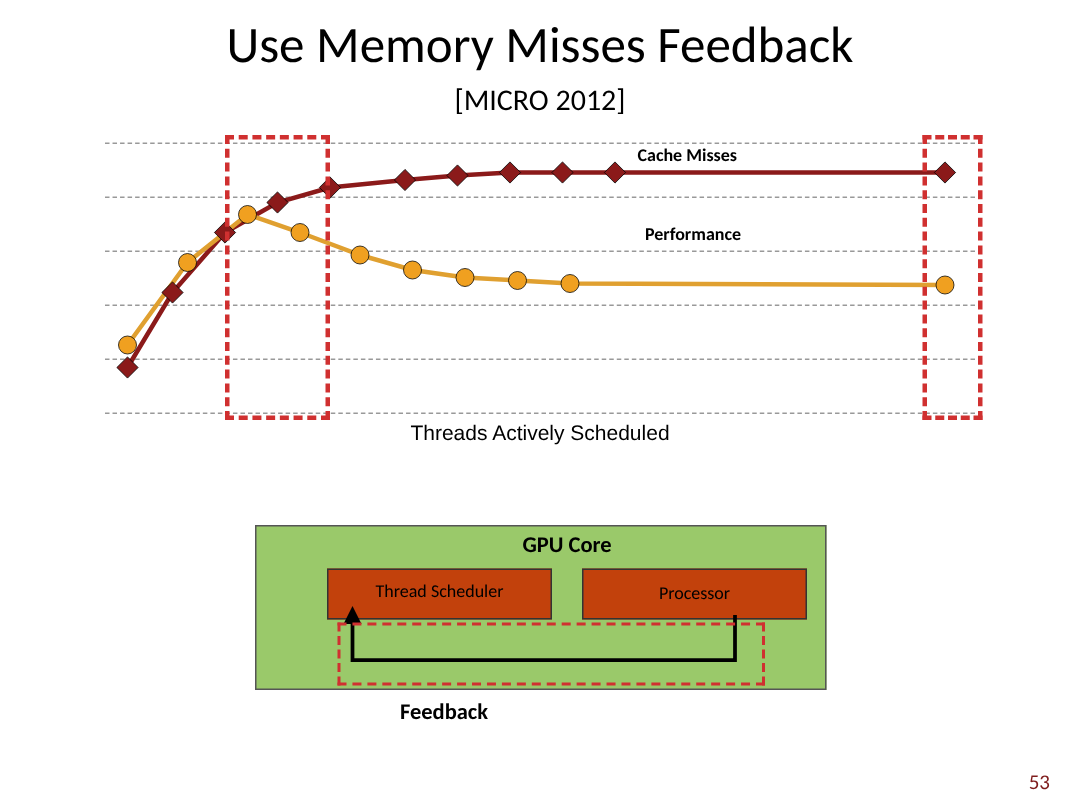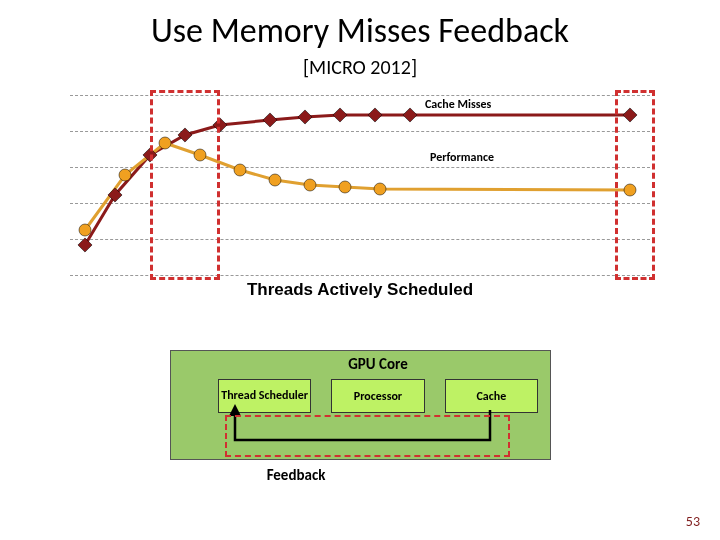--- a/index.html
+++ b/index.html
@@ -3,25 +3,25 @@
 <meta charset="utf-8">
 <style>
   * { margin: 0; padding: 0; box-sizing: border-box; }
   body { width: 720px; height: 540px; font-family: Calibri, Arial, sans-serif; background: #fff; position: relative; }
   .title { font-size: 34px; text-align: center; margin-top: 10px; }
   .subtitle { font-size: 20px; text-align: center; margin-top: 4px; }
   .chart-area { position: absolute; top: 95px; left: 70px; width: 580px; height: 180px; }
   .gridline { position: absolute; left: 0; width: 100%; height: 0; border-top: 1px dashed #999; }
   .chart-label { position: absolute; font-size: 12px; font-weight: bold; }
   .dashed-box { position: absolute; border: 3px dashed #d03030; }
-  .xaxis-label { position: absolute; top: 280px; left: 0; width: 720px; text-align: center; font-size: 17px; font-family: Arial; font-weight: bold; }
+  .xaxis-label { position: absolute; top: 280px; left: 0; width: 720px; text-align: center; font-size: 14px; font-family: Arial; font-weight: normal; }
   .gpu-box { position: absolute; top: 350px; left: 170px; width: 381px; height: 110px; background: #9ac96a; border: 1px solid #555; padding-left: 35px; }
   .gpu-title { text-align: center; font-size: 15px; font-weight: bold; margin-top: 4px; }
   .block-row { display: flex; justify-content: space-between; padding: 6px 12px 0 12px; gap: 20px; }
-  .block { background: #bef264; border: 1px solid #333; font-size: 12px; font-weight: bold; text-align: center; display: flex; align-items: center; justify-content: center; flex-direction: column; height: 34px; flex: 1; }
+  .block { background: #c2410c; border: 1px solid #333; font-size: 12px; font-weight: normal; text-align: center; display: flex; align-items: center; justify-content: center; flex-direction: column; height: 34px; flex: 1; }
   .feedback-label { position: absolute; top: 466px; left: 0; width: 592px; text-align: center; font-size: 15px; font-weight: bold; }
   .feedback-dashbox { position: absolute; top: 415px; left: 225px; width: 285px; height: 42px; border: 2.5px dashed #d03030; }
   .pagenum { position: absolute; bottom: 10px; right: 20px; font-size: 14px; color: #7f1d1d; }
   svg { position: absolute; top: 0; left: 0; }
 </style>
 </head>
 <body>
 
 <div class="title">Use Memory Misses Feedback</div>
 <div class="subtitle">[MICRO 2012]</div>
@@ -79,23 +79,20 @@
 
 <div class="gpu-box">
   <div class="gpu-title">GPU Core</div>
   <div class="block-row">
     <div class="block">
       <span style="line-height:1.1">Thread Scheduler</span>
     </div>
     <div class="block">
       <span>Processor</span>
     </div>
-    <div class="block">
-      <span>Cache</span>
-    </div>
   </div>
 </div>
 
 <svg width="720" height="540" style="pointer-events:none">
   <polyline points="490,410 490,440 235,440 235,413" fill="none" stroke="#000" stroke-width="2.5"></polyline>
   <polygon points="235,404 229,416 241,416" fill="#000"></polygon>
 </svg>
 
 <div class="feedback-dashbox"></div>
 <div class="feedback-label">Feedback</div>

